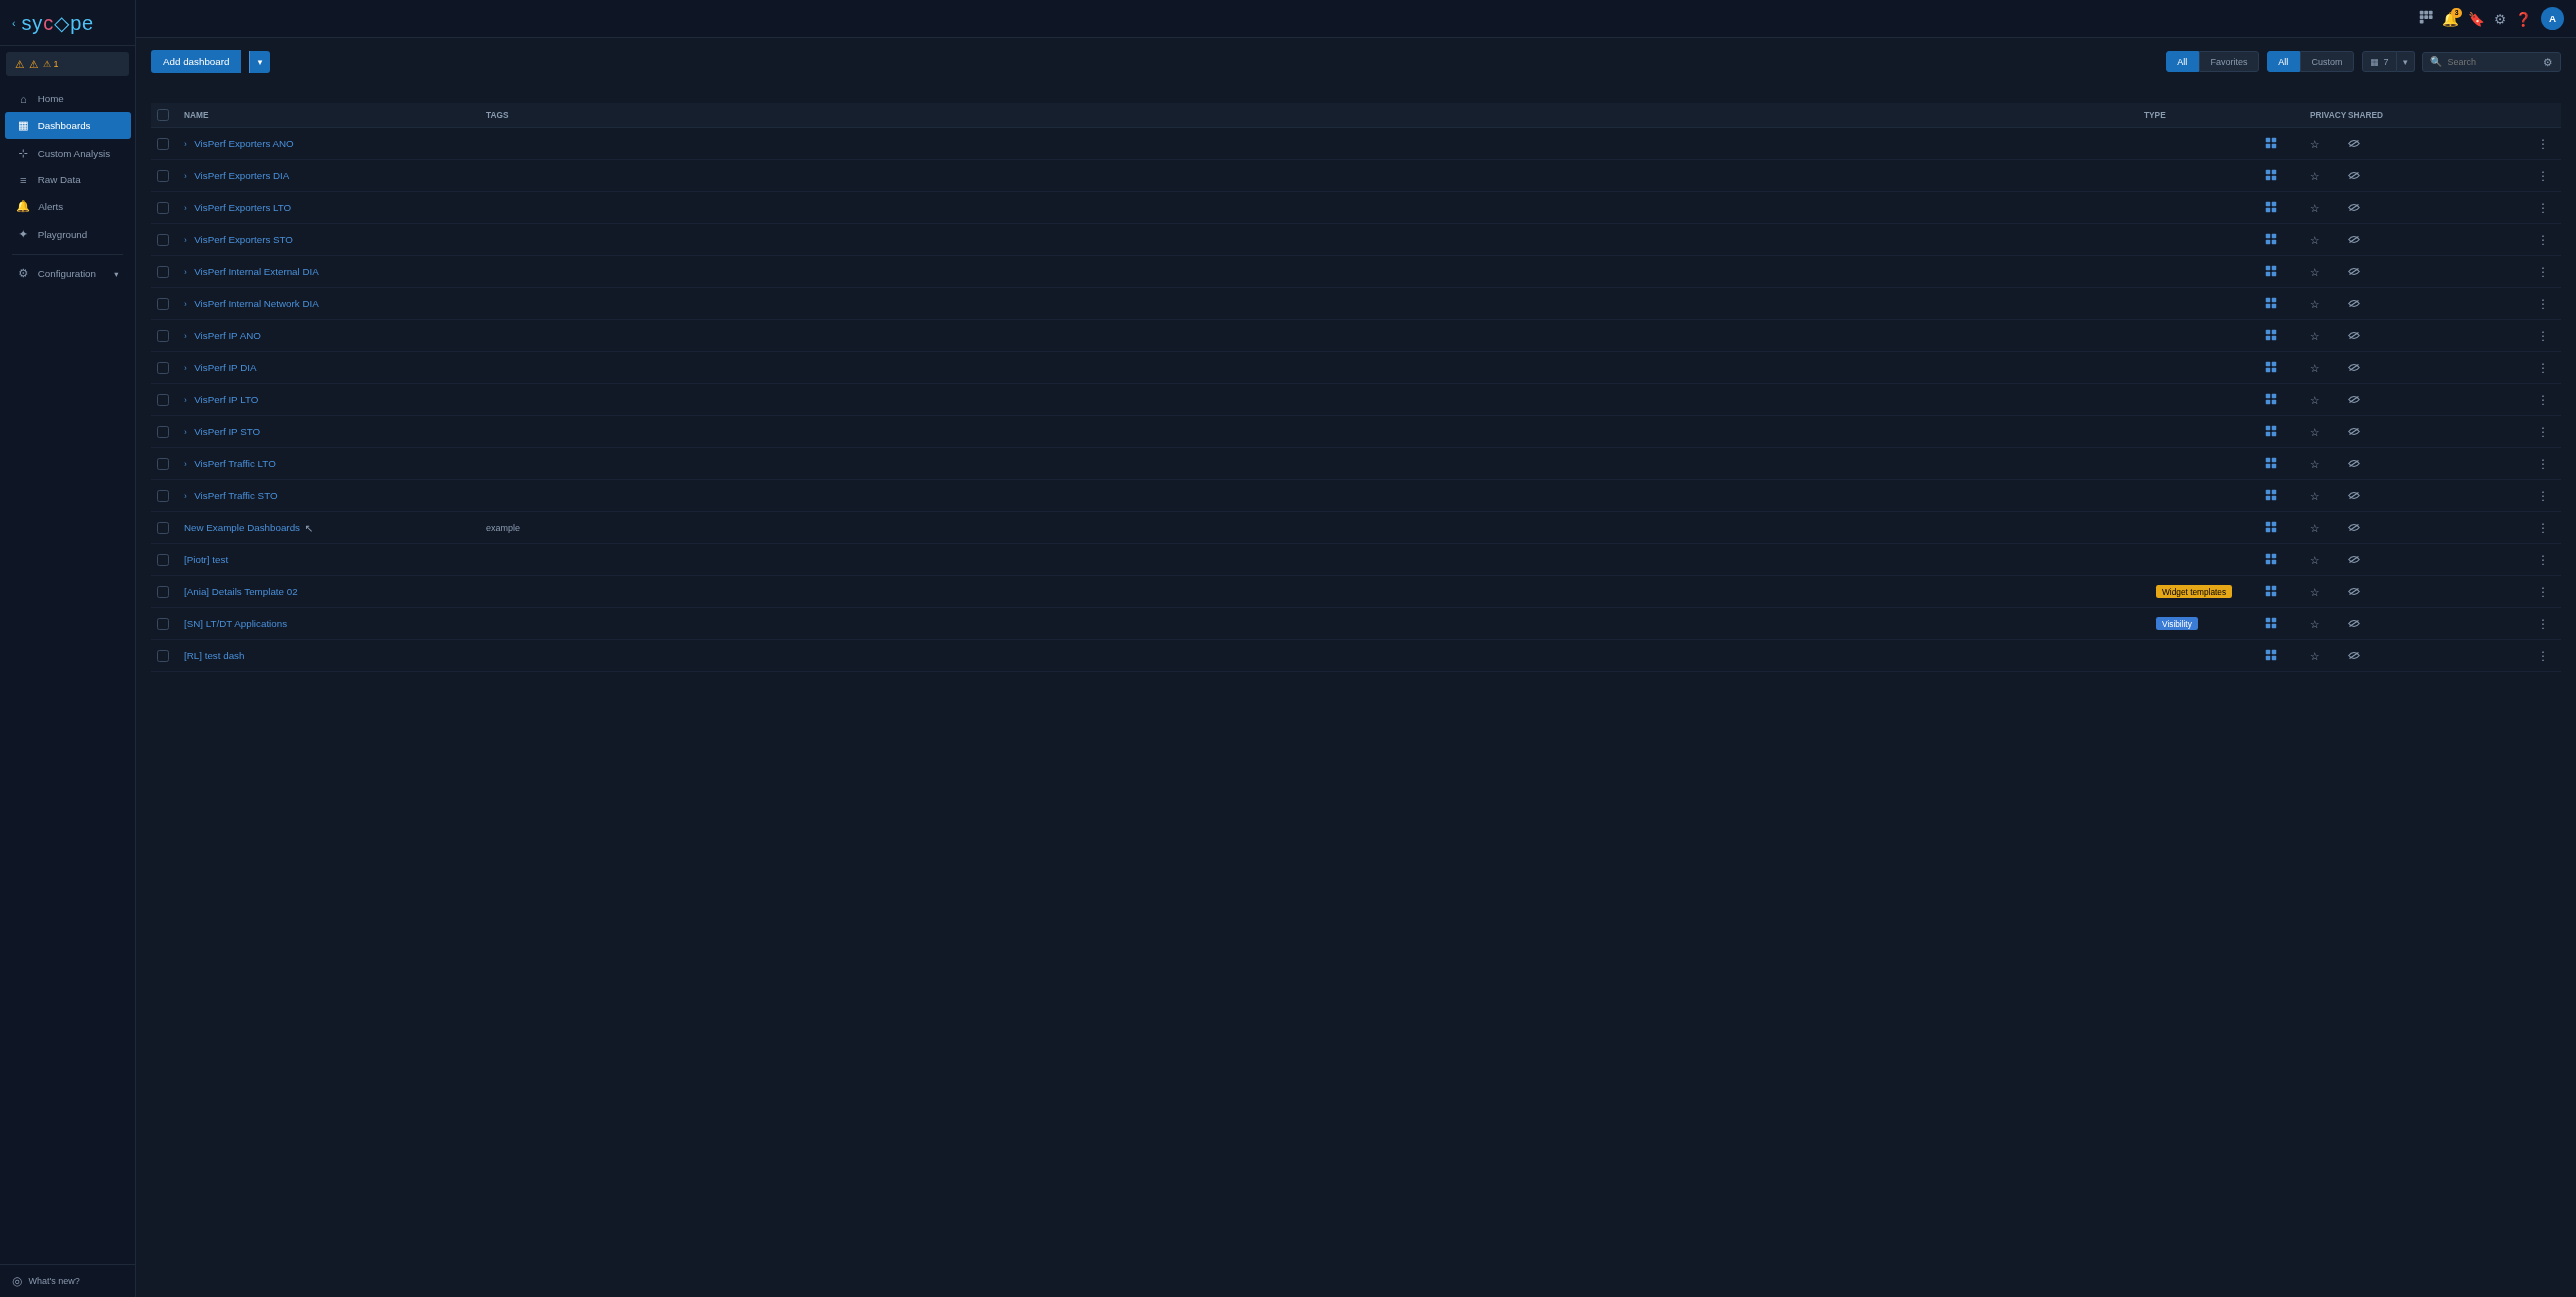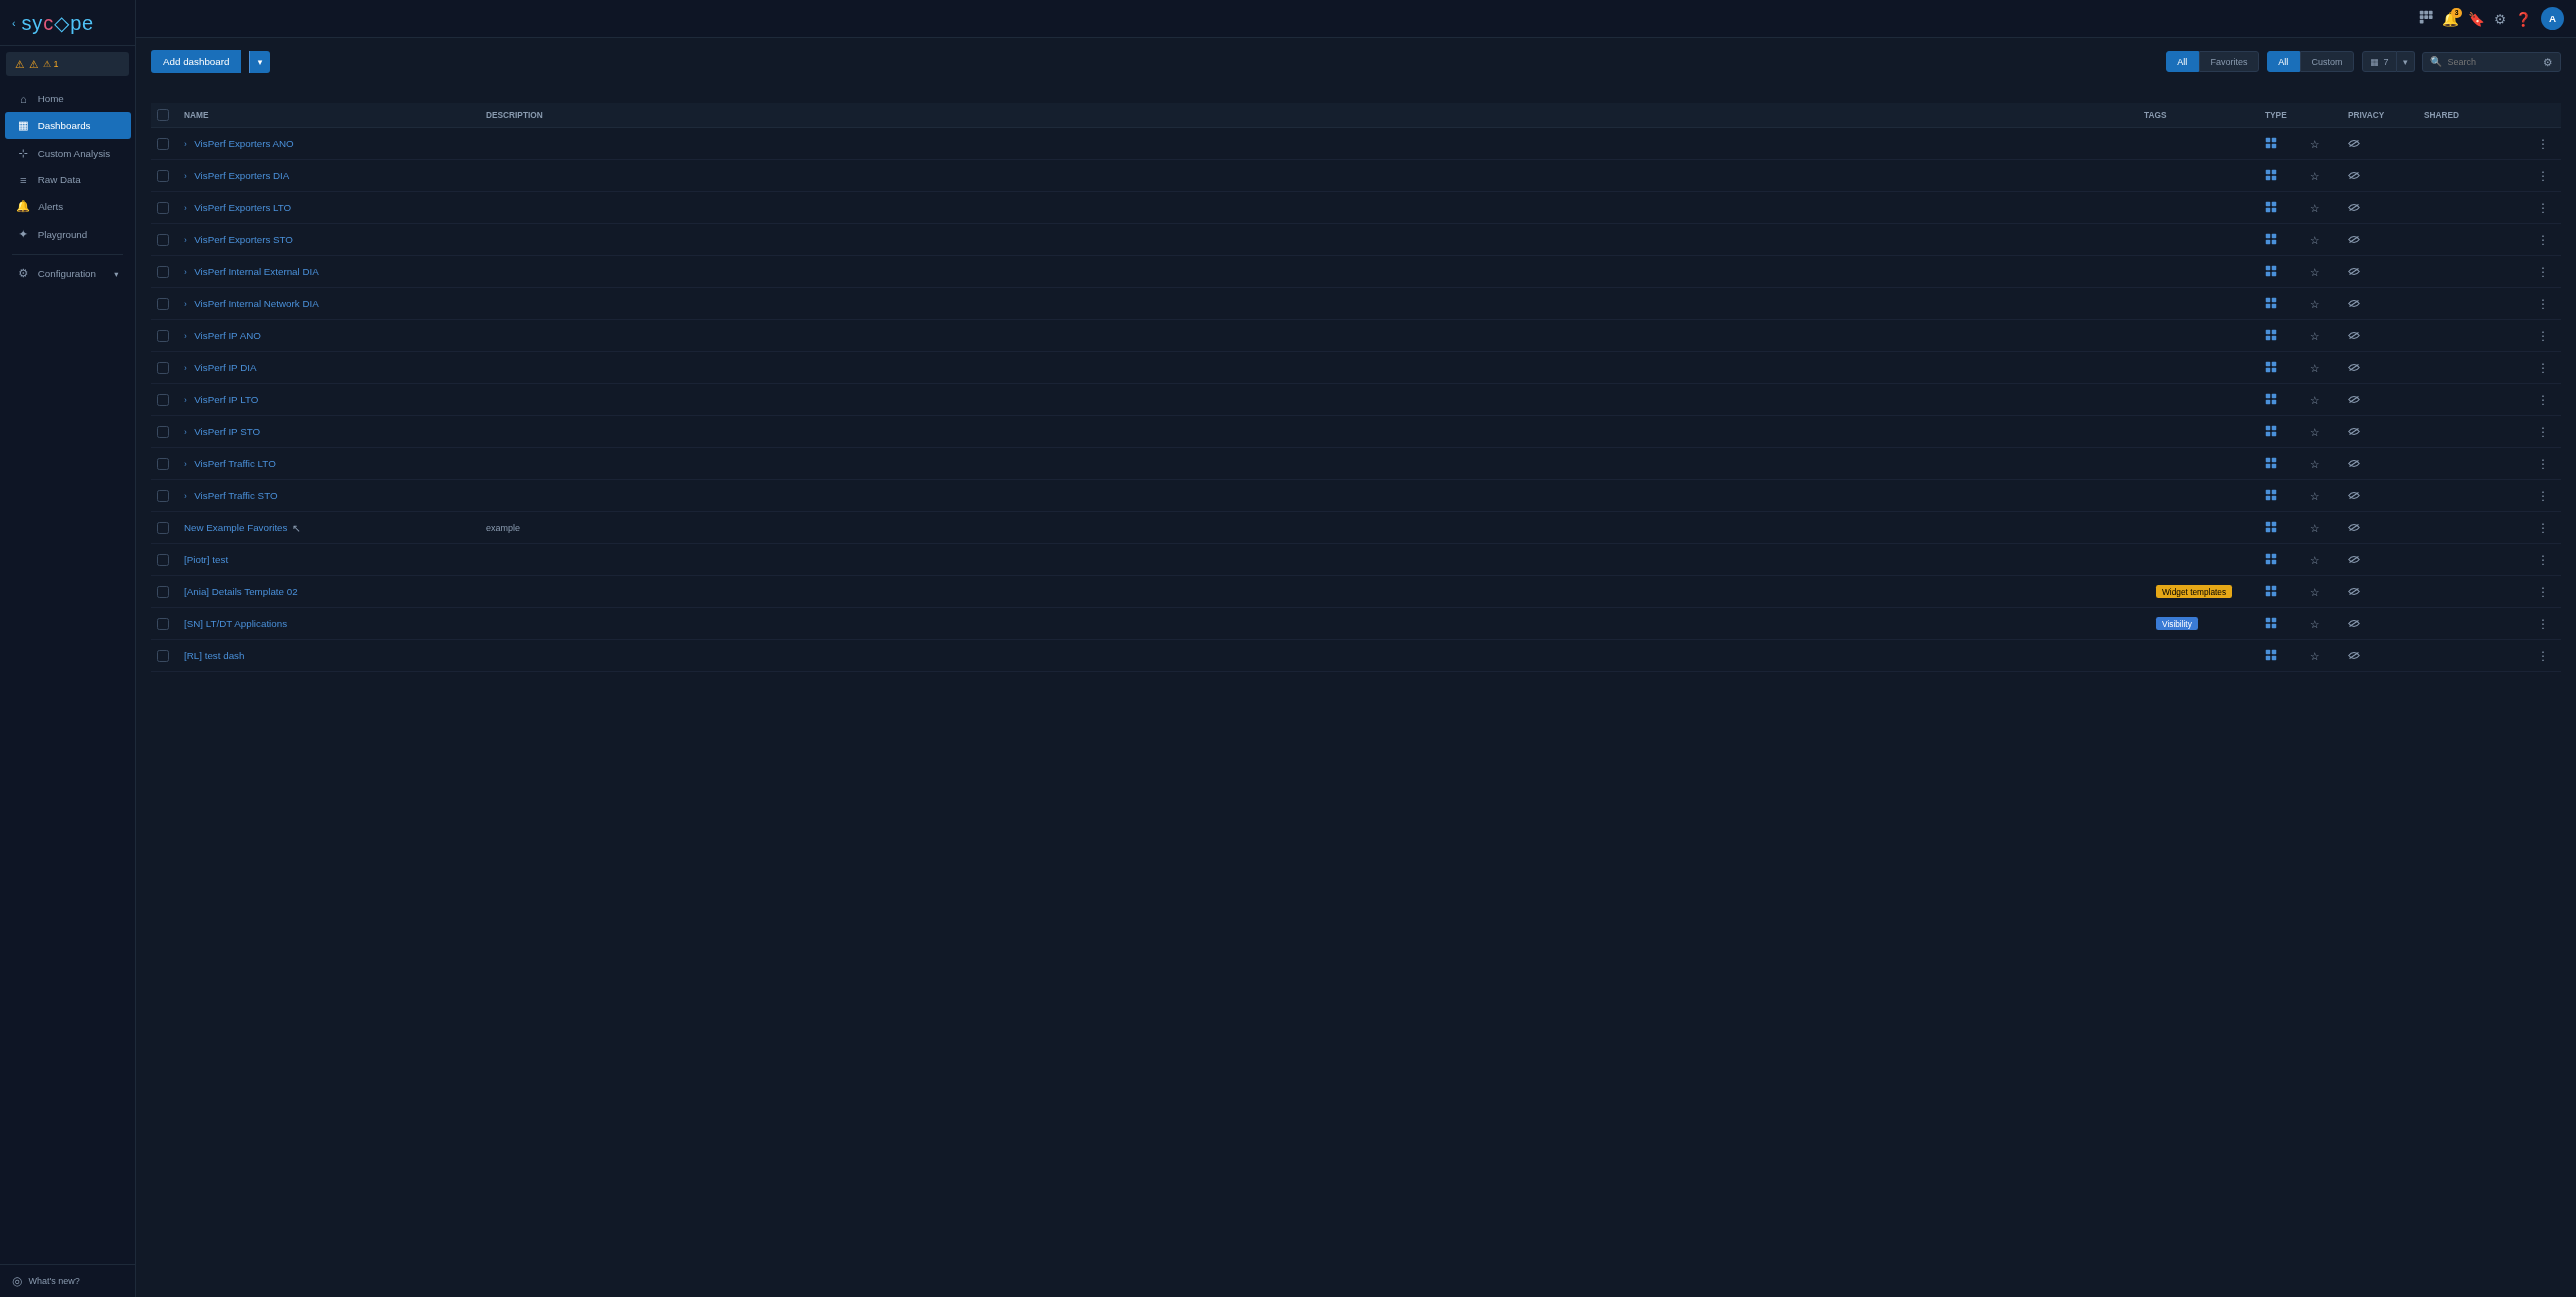--- a/index.html
+++ b/index.html
@@ -413,21 +413,20 @@
         <span class="search-settings">⚙</span>
       </div>
     </div>
 
     <div class="table-wrap">
       <div class="table-header">
         <div class="th">
           <div class="checkbox"></div>
         </div>
         <div class="th">Name</div>
-        <div class="th">Description</div>
         <div class="th">Tags</div>
         <div class="th">Type</div>
         <div class="th"></div>
         <div class="th">Privacy</div>
         <div class="th">Shared</div>
         <div class="th"></div>
       </div>
 
       <div id="table-body">
           <div class="table-row">
@@ -897,21 +896,21 @@
     <div class="td">
       <span class="more-icon">⋮</span>
     </div>
   </div>
           <div class="table-row">
     <div class="td">
       <div class="checkbox"></div>
     </div>
     <div class="td">
 
-      <span class="dash-name">New Example Favorites</span>
+      <span class="dash-name">New Example Dashboards</span>
       <span class="cursor-ghost">↖</span>
     </div>
     <div class="td">
       <span class="desc-text">example</span>
     </div>
     <div class="td"></div>
     <div class="td">
       <span class="type-icon">
         <svg width="12" height="12" viewBox="0 0 16 16" fill="#4a90d9">
           <rect x="1" y="1" width="6" height="6" rx="1"></rect>

